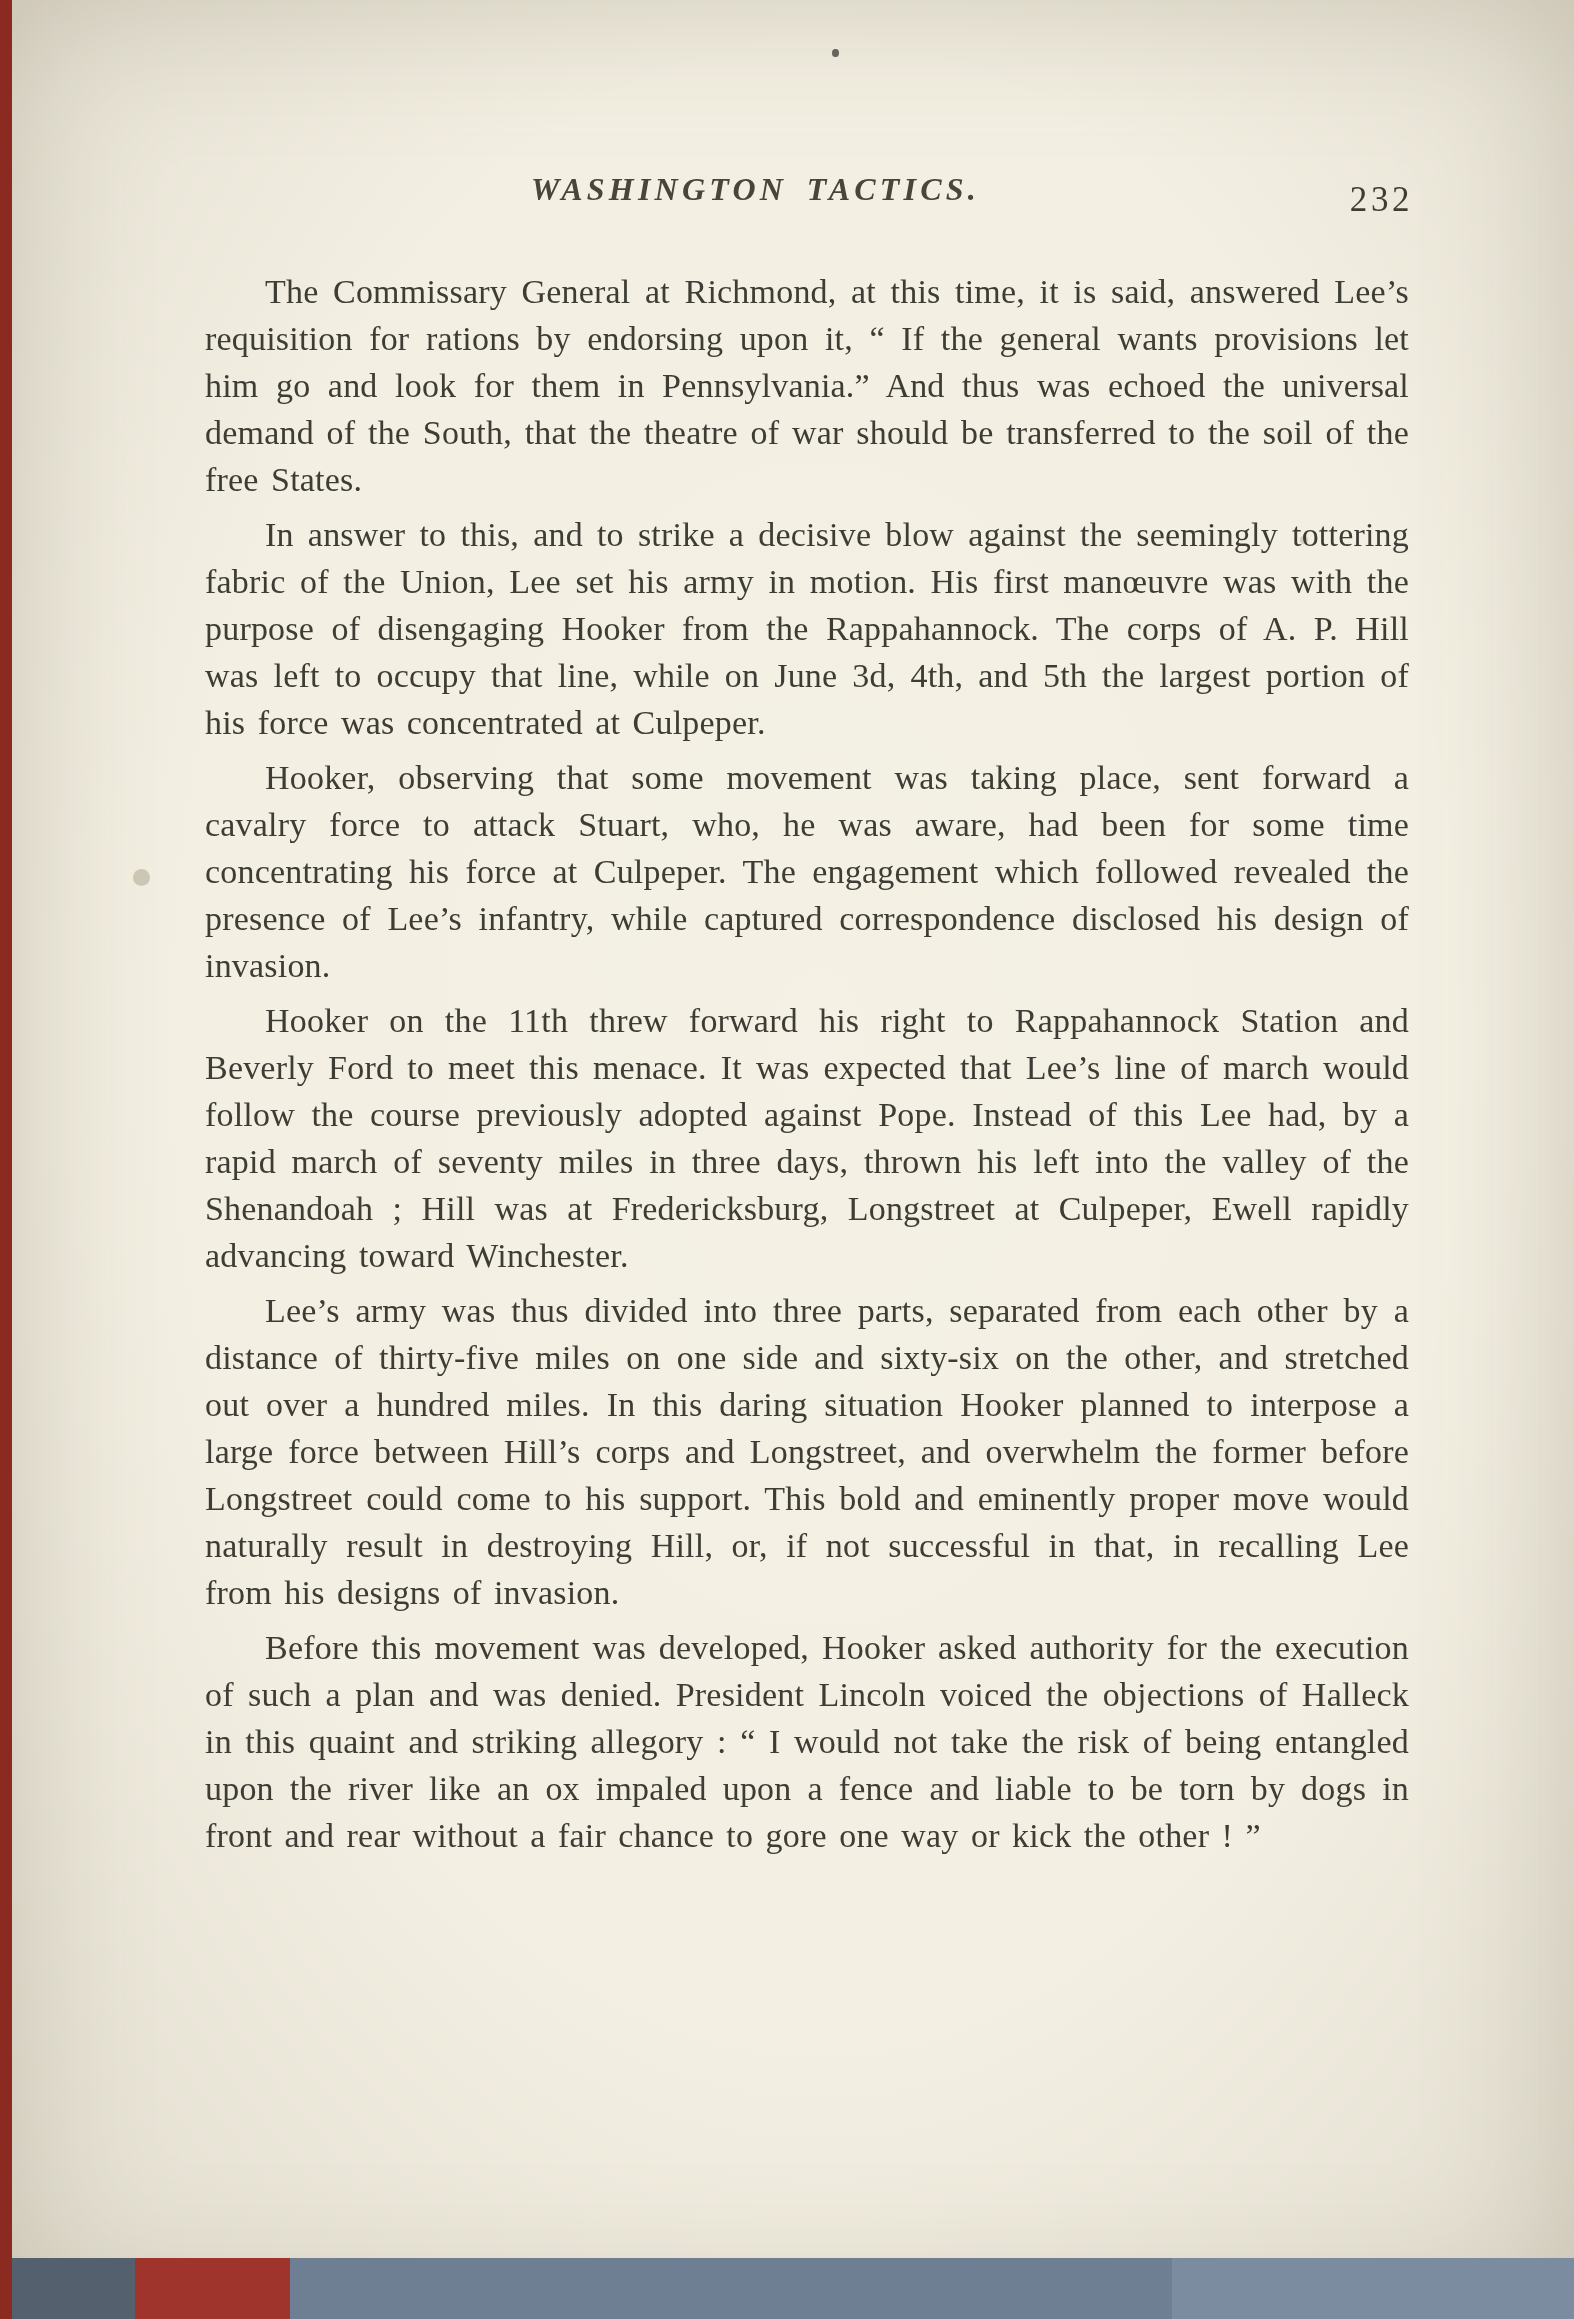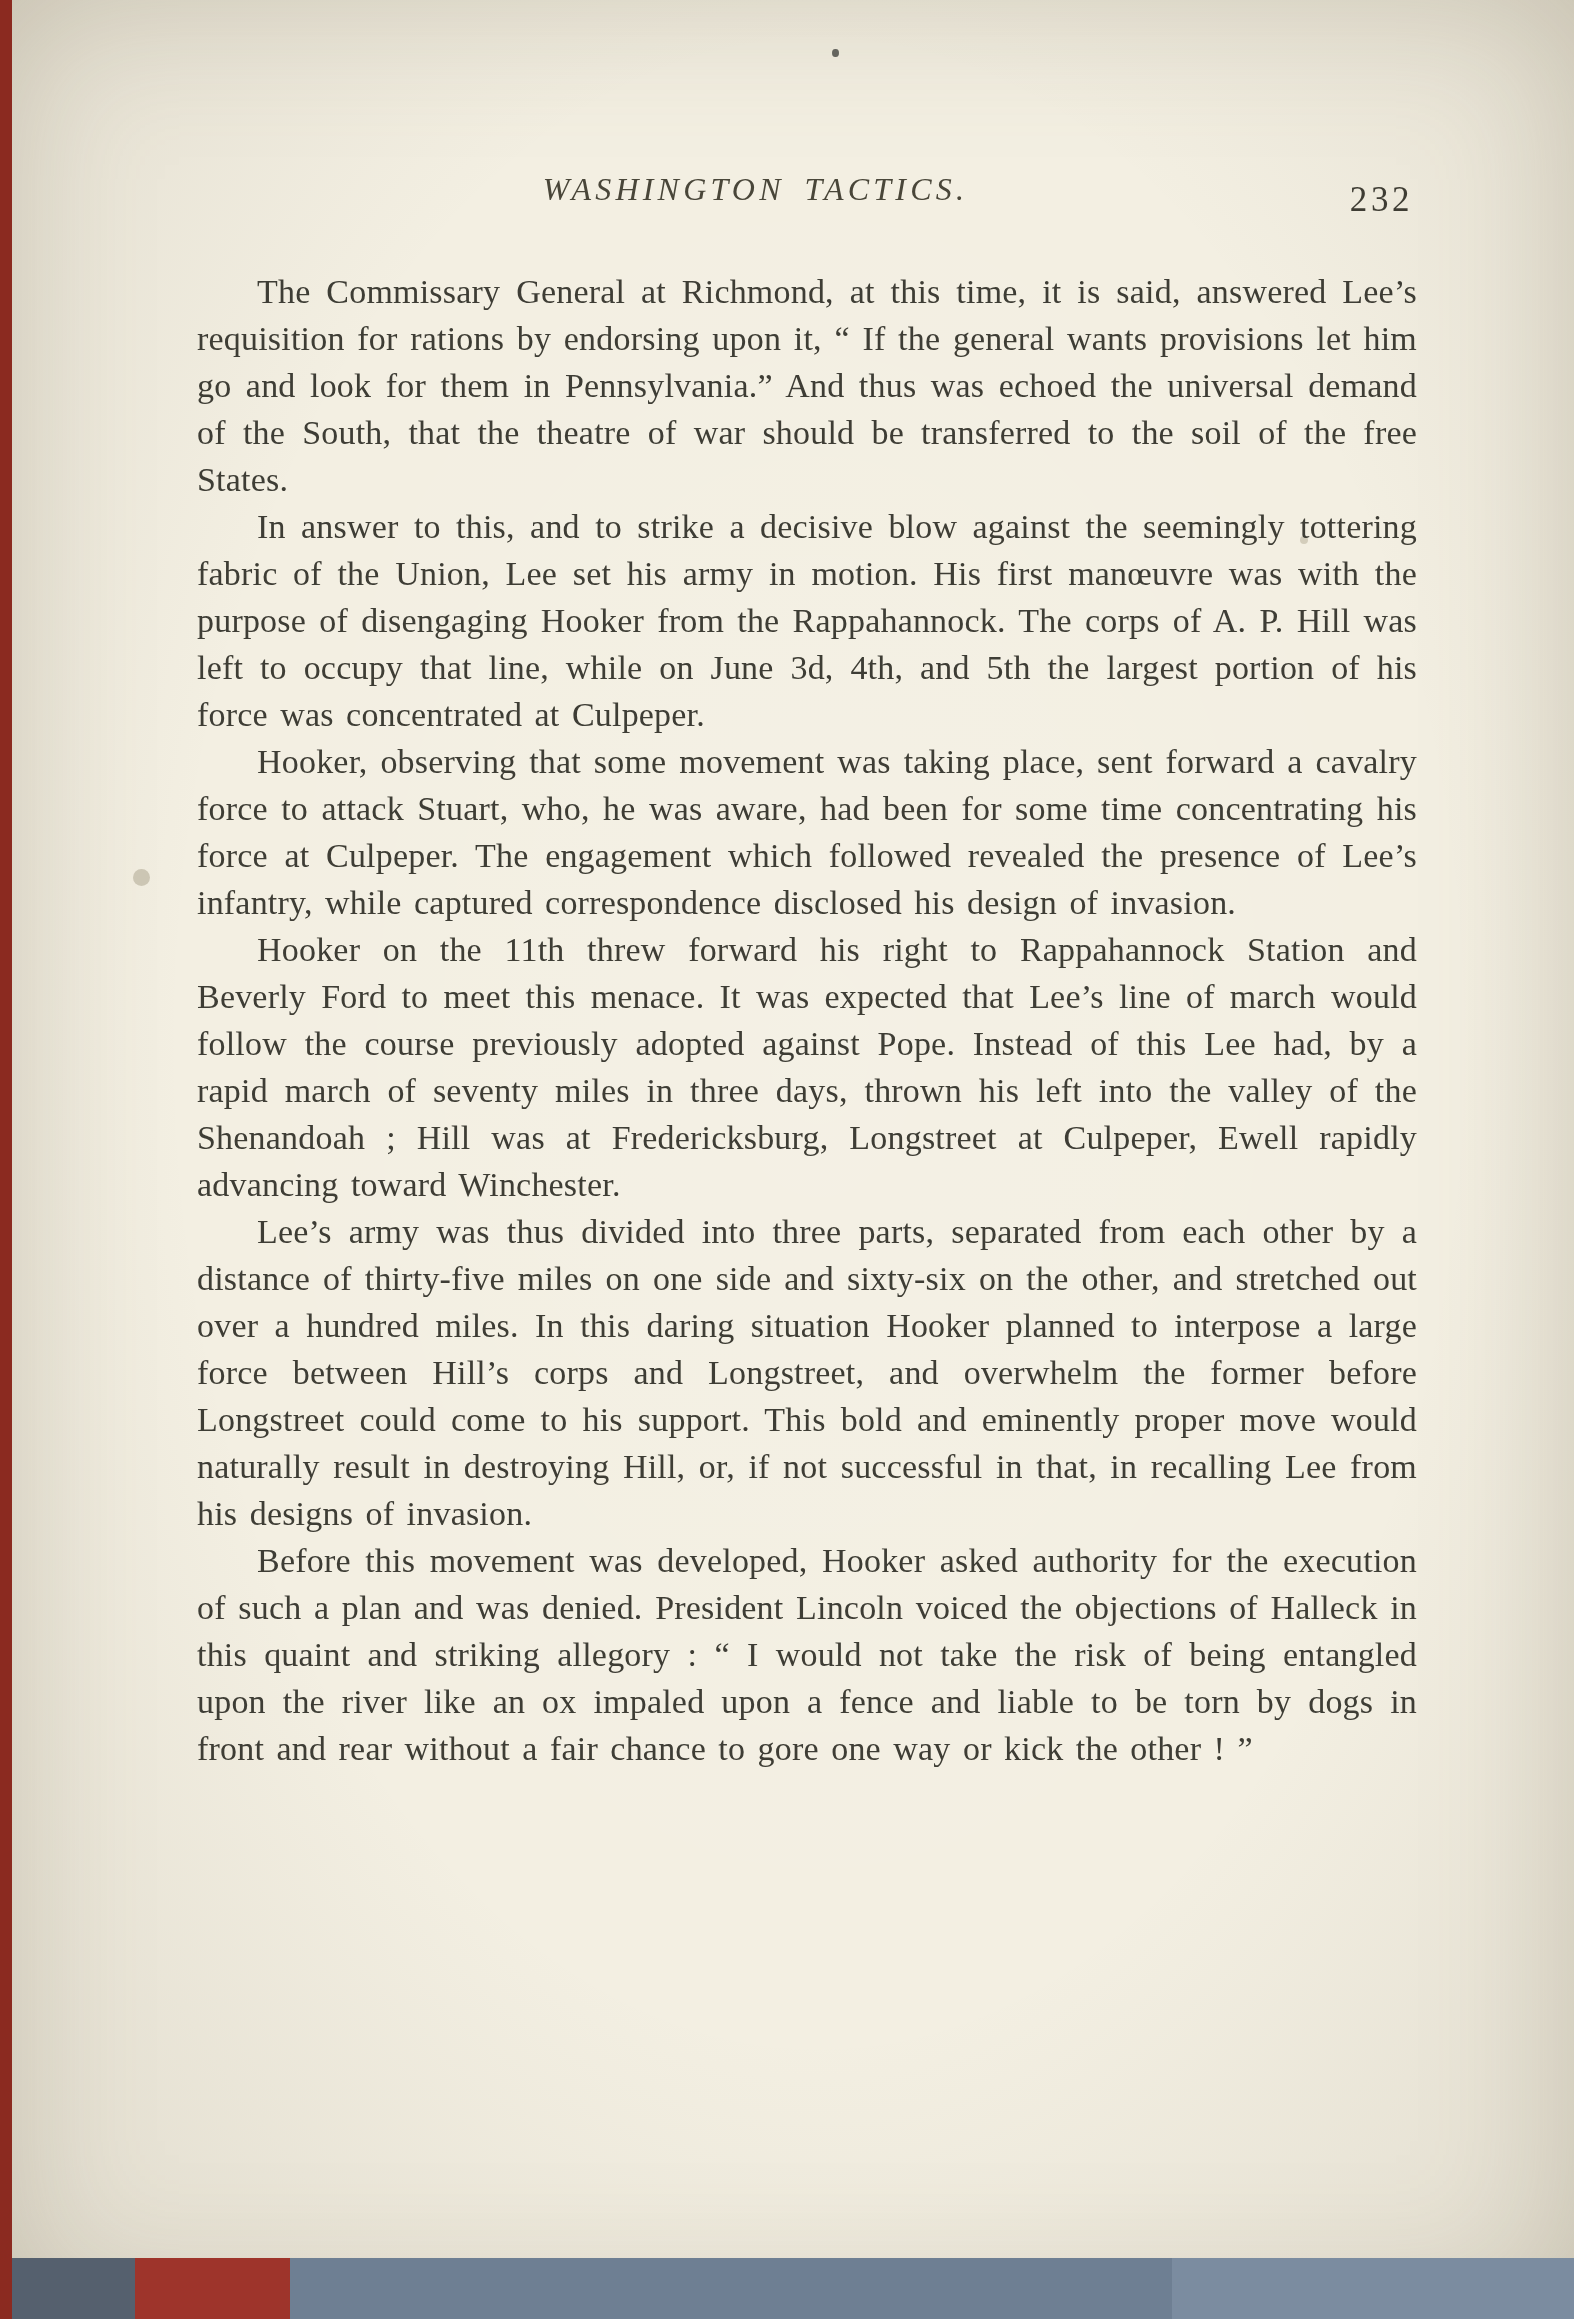--- a/index.html
+++ b/index.html
@@ -49,31 +49,32 @@
   }
   .running-header {
     position: absolute;
     left: 0; right: 103px;
     text-align: center;
     font-style: italic;
     font-size: 32px;
     letter-spacing: 4.2px;
     color: #494639;
     word-spacing: 7.5px;
+    font-weight: bold;
   }
   .page-number {
     position: absolute;
     right: 3.7px;
     top: 9.4px;
     font-size: 35px;
     letter-spacing: 3.7px;
     color: #3e3c33;
   }
   .body-text p {
-    margin: 0;
+    margin: 8px;
     font-size: 34px;
     line-height: 47px;
     text-indent: 60px;
     text-align: justify;
     word-spacing: 3.7px;
     letter-spacing: 0.2px;
     color: #3e3d35;
   }
   .artifact-dot {
     position: absolute;

